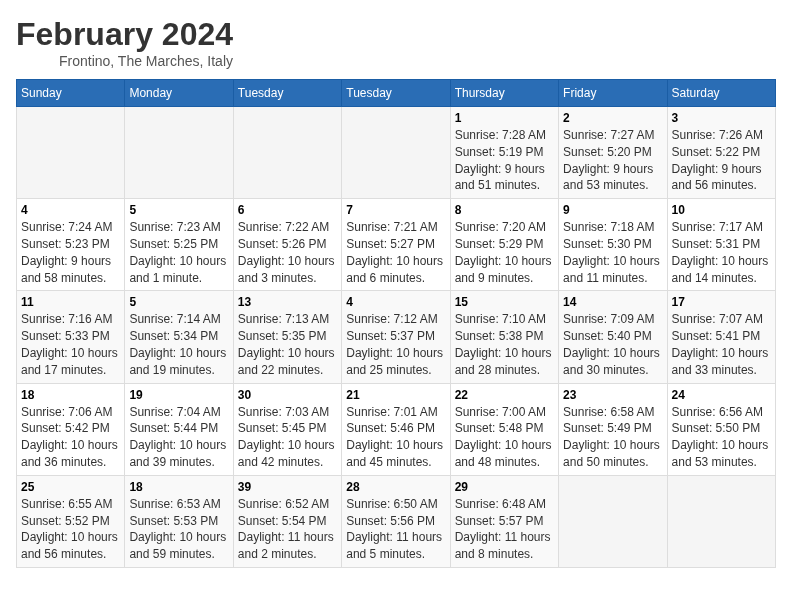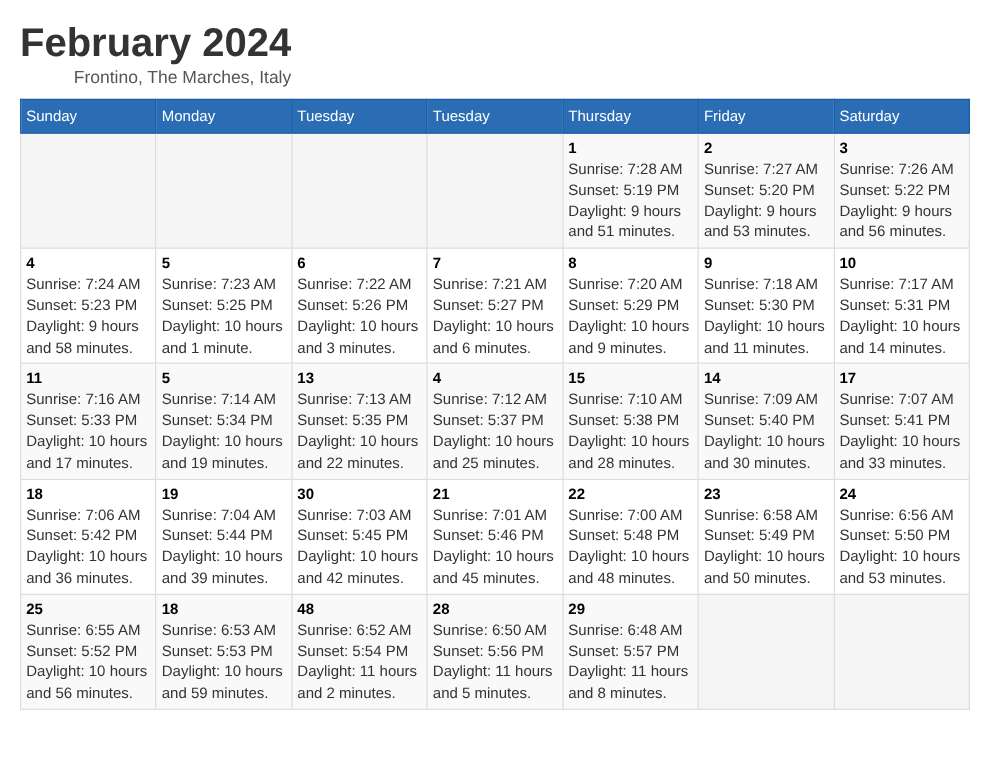--- a/index.html
+++ b/index.html
@@ -226,21 +226,21 @@
       <tr>
         <td>
           <div class="day-number">25</div>
           <div class="day-info">Sunrise: 6:55 AM<br>Sunset: 5:52 PM<br>Daylight: 10 hours<br>and 56 minutes.</div>
         </td>
         <td>
           <div class="day-number">18</div>
           <div class="day-info">Sunrise: 6:53 AM<br>Sunset: 5:53 PM<br>Daylight: 10 hours<br>and 59 minutes.</div>
         </td>
         <td>
-          <div class="day-number">48</div>
+          <div class="day-number">39</div>
           <div class="day-info">Sunrise: 6:52 AM<br>Sunset: 5:54 PM<br>Daylight: 11 hours<br>and 2 minutes.</div>
         </td>
         <td>
           <div class="day-number">28</div>
           <div class="day-info">Sunrise: 6:50 AM<br>Sunset: 5:56 PM<br>Daylight: 11 hours<br>and 5 minutes.</div>
         </td>
         <td>
           <div class="day-number">29</div>
           <div class="day-info">Sunrise: 6:48 AM<br>Sunset: 5:57 PM<br>Daylight: 11 hours<br>and 8 minutes.</div>
         </td>

